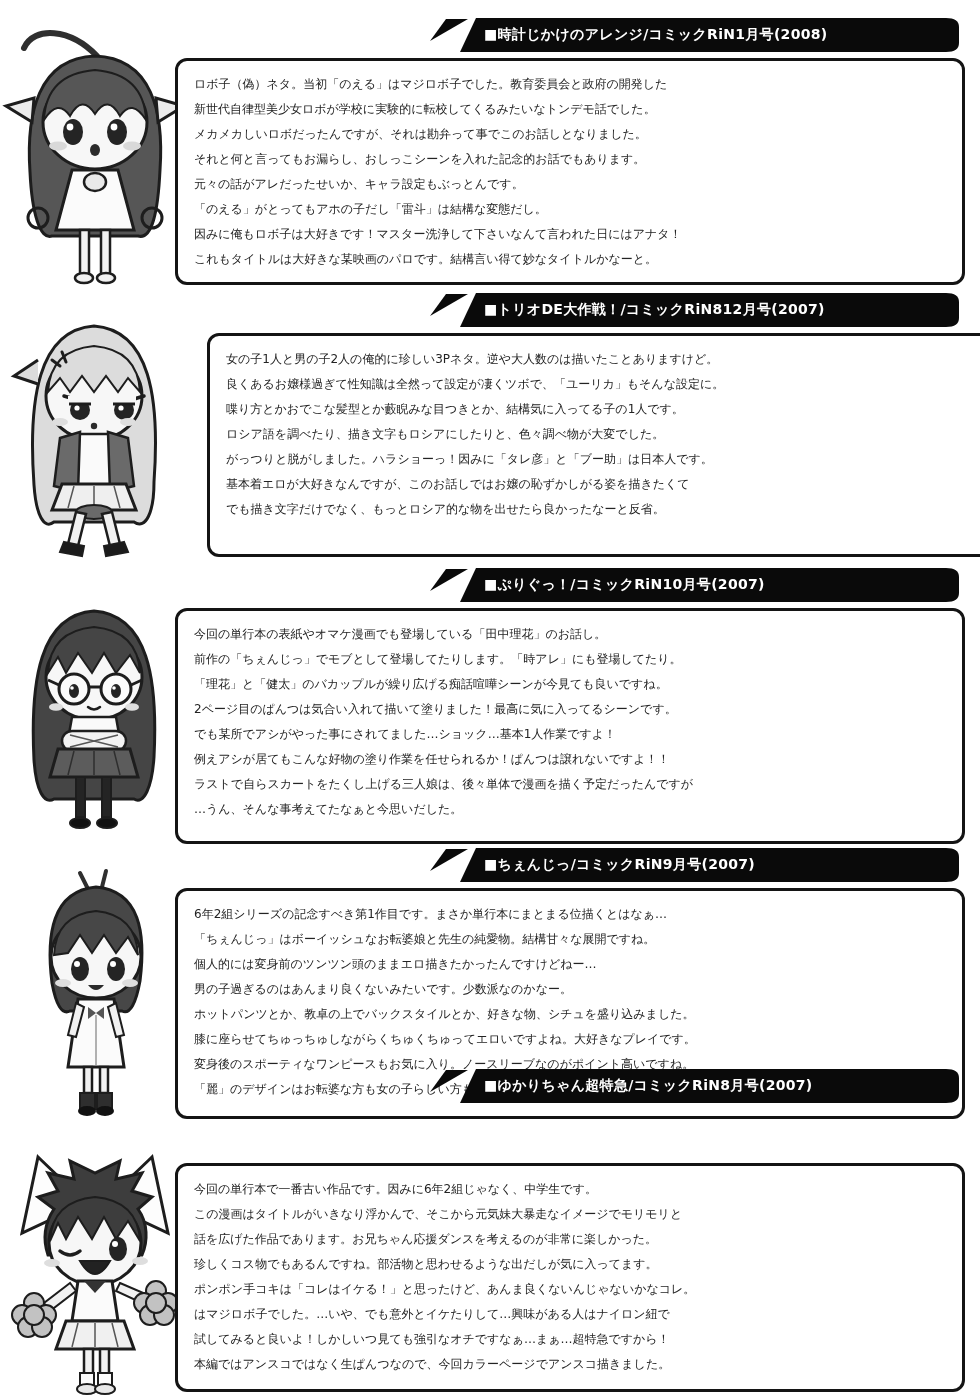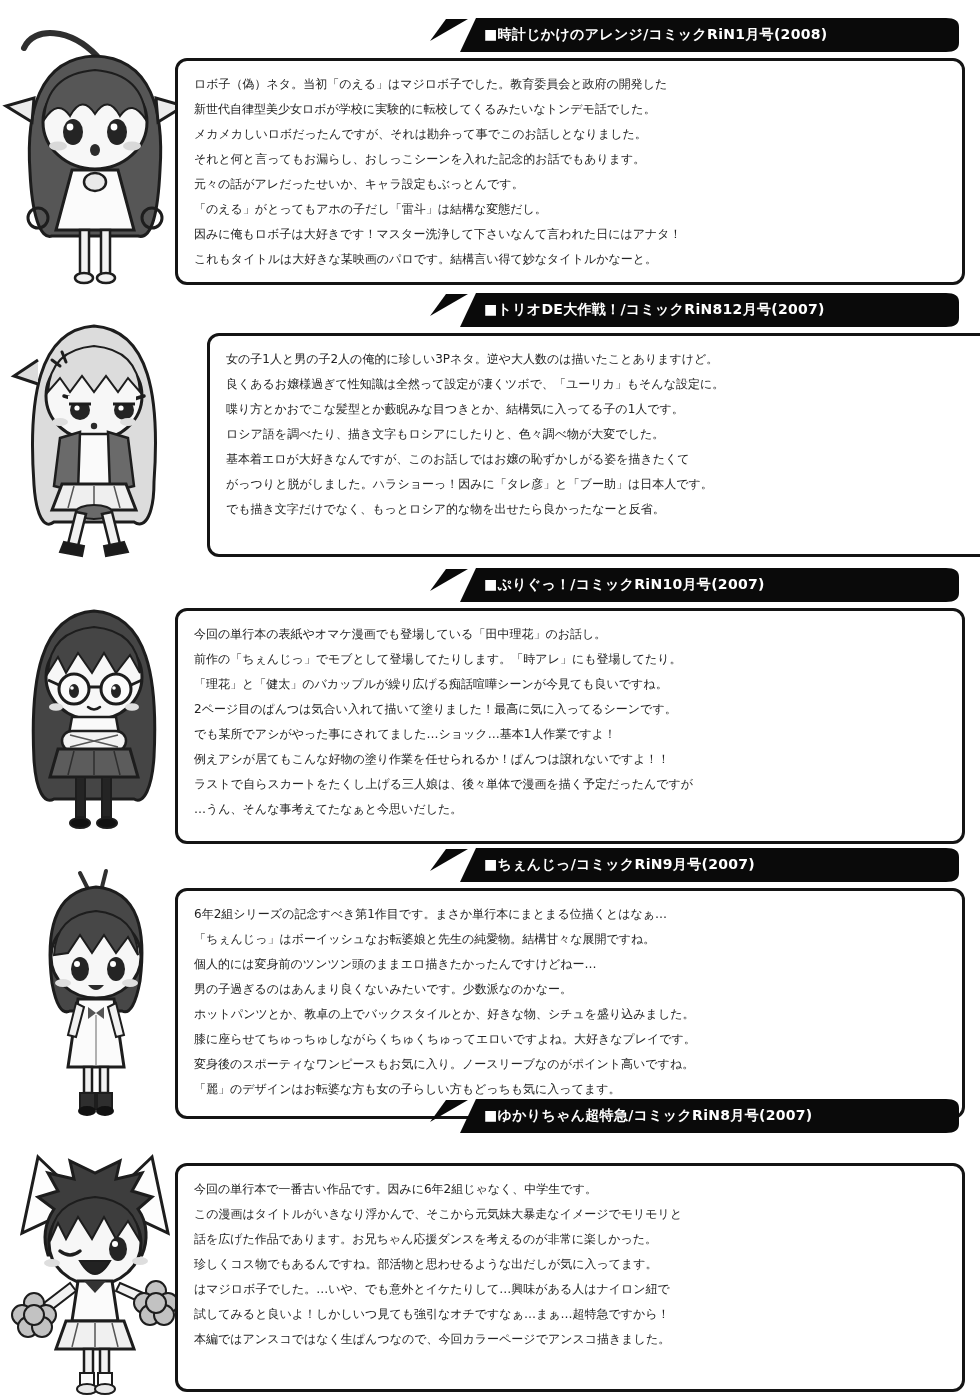--- a/index.html
+++ b/index.html
@@ -116,22 +116,22 @@
       <polygon points="2,24 40,2 18,2" fill="#0a0a0a"></polygon>
       <path d="M48,1 L518,1 Q531,1 531,10 L531,26 Q531,35 518,35 L32,35 Z" fill="#0a0a0a"></path>
     </svg>
     <span class="header-title">■トリオDE大作戦！/コミックRiN812月号(2007)</span>
   </div>
   <div class="textbox" style="left:175px; top:333px; width:790px; height:224px;margin-left:32px;">
       <div class="line">女の子1人と男の子2人の俺的に珍しい3Pネタ。逆や大人数のは描いたことありますけど。</div>
       <div class="line">良くあるお嬢様過ぎて性知識は全然って設定が凄くツボで、「ユーリカ」もそんな設定に。</div>
       <div class="line">喋り方とかおでこな髪型とか藪睨みな目つきとか、結構気に入ってる子の1人です。</div>
       <div class="line">ロシア語を調べたり、描き文字もロシアにしたりと、色々調べ物が大変でした。</div>
+      <div class="line">がっつりと脱がしました。ハラショーっ！因みに「タレ彦」と「ブー助」は日本人です。</div>
       <div class="line">基本着エロが大好きなんですが、このお話しではお嬢の恥ずかしがる姿を描きたくて</div>
-      <div class="line">がっつりと脱がしました。ハラショーっ！因みに「タレ彦」と「ブー助」は日本人です。</div>
       <div class="line">でも描き文字だけでなく、もっとロシア的な物を出せたら良かったなーと反省。</div>
     </div>
 
   <div class="char" style="left:8px; top:585px; width:172px; height:256px;">
     <svg viewBox="0 0 172 256">
       <path d="M86,26 C32,30 22,95 26,175 C28,205 36,220 46,214 L126,214 C136,220 144,202 146,172 C150,94 140,30 86,26 Z" fill="#454545" stroke="#1d1d1d" stroke-width="3"></path>
       <ellipse cx="86" cy="92" rx="48" ry="43" fill="#f7f7f7" stroke="#1d1d1d" stroke-width="3"></ellipse>
       <path d="M40,88 Q42,46 86,42 Q130,46 132,88 L122,70 L108,88 L96,68 L84,88 L70,68 L58,88 L50,72 Z" fill="#454545" stroke="#1d1d1d" stroke-width="2"></path>
       <circle cx="66" cy="104" r="15" fill="rgba(255,255,255,0.5)" stroke="#1d1d1d" stroke-width="3"></circle>
       <circle cx="108" cy="104" r="15" fill="rgba(255,255,255,0.5)" stroke="#1d1d1d" stroke-width="3"></circle>
@@ -255,30 +255,31 @@
       <polygon points="66,176 124,176 134,204 56,204" fill="#f0f0f0" stroke="#1d1d1d" stroke-width="3"></polygon>
       <path d="M78,178 L72,202 M95,178 L95,202 M112,178 L118,202" stroke="#555" stroke-width="1.5" fill="none"></path>
       <rect x="84" y="204" width="9" height="26" fill="#f1f1f1" stroke="#1d1d1d" stroke-width="2.5"></rect>
       <rect x="100" y="204" width="9" height="26" fill="#f1f1f1" stroke="#1d1d1d" stroke-width="2.5"></rect>
       <rect x="80" y="228" width="14" height="12" fill="#fcfcfc" stroke="#1d1d1d" stroke-width="2"></rect>
       <rect x="98" y="228" width="14" height="12" fill="#fcfcfc" stroke="#1d1d1d" stroke-width="2"></rect>
       <ellipse cx="87" cy="244" rx="10" ry="5" fill="#e8e8e8" stroke="#1d1d1d" stroke-width="2"></ellipse>
       <ellipse cx="105" cy="244" rx="10" ry="5" fill="#e8e8e8" stroke="#1d1d1d" stroke-width="2"></ellipse>
     </svg>
   </div>
-  <div class="entry-header" style="left:428px; top:1068px; width:534px;margin-top:30px;">
+  <div class="entry-header" style="left:428px; top:1068px; width:534px;">
     <svg class="banner" viewBox="0 0 534 36" preserveAspectRatio="none">
       <polygon points="2,24 40,2 18,2" fill="#0a0a0a"></polygon>
       <path d="M48,1 L518,1 Q531,1 531,10 L531,26 Q531,35 518,35 L32,35 Z" fill="#0a0a0a"></path>
     </svg>
     <span class="header-title">■ゆかりちゃん超特急/コミックRiN8月号(2007)</span>
   </div>
   <div class="textbox" style="left:175px; top:1163px; width:790px; height:229px;">
       <div class="line">今回の単行本で一番古い作品です。因みに6年2組じゃなく、中学生です。</div>
       <div class="line">この漫画はタイトルがいきなり浮かんで、そこから元気妹大暴走なイメージでモリモリと</div>
       <div class="line">話を広げた作品であります。お兄ちゃん応援ダンスを考えるのが非常に楽しかった。</div>
       <div class="line">珍しくコス物でもあるんですね。部活物と思わせるような出だしが気に入ってます。</div>
+      <div class="line">ポンポン手コキは「コレはイケる！」と思ったけど、あんま良くないんじゃないかなコレ。</div>
       <div class="line">はマジロボ子でした。…いや、でも意外とイケたりして…興味がある人はナイロン紐で</div>
       <div class="line">試してみると良いよ！しかしいつ見ても強引なオチですなぁ…まぁ…超特急ですから！</div>
       <div class="line">本編ではアンスコではなく生ぱんつなので、今回カラーページでアンスコ描きました。</div>
     </div>
 
 </div>
 
 </body></html>

